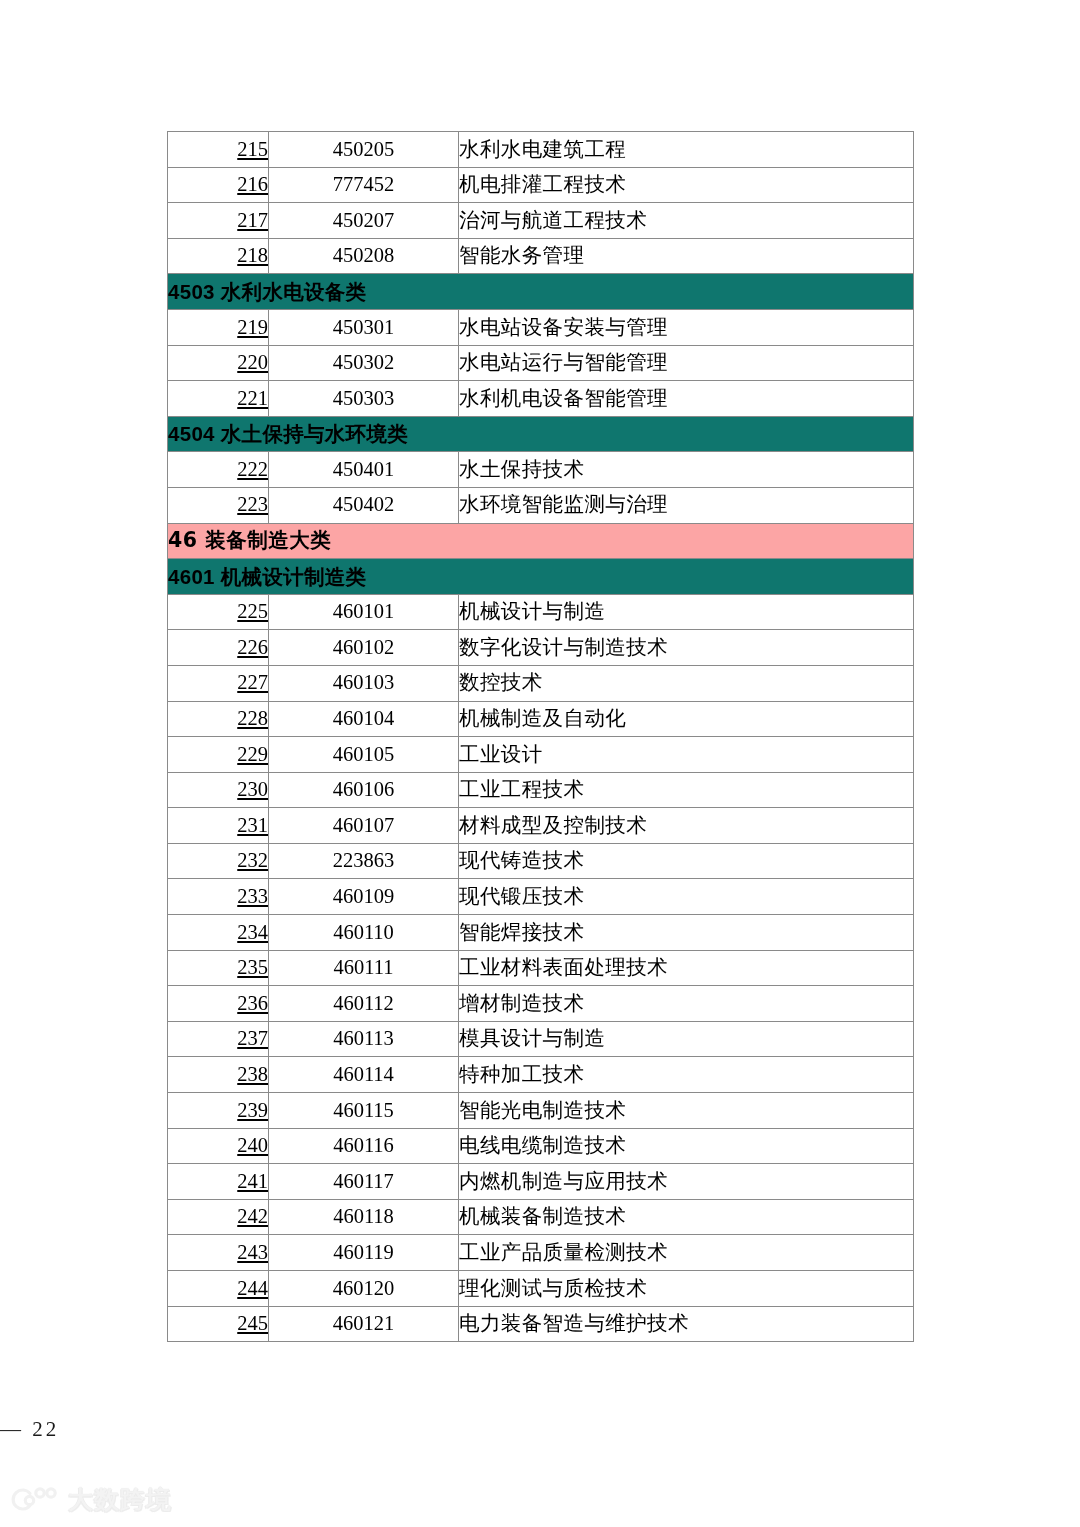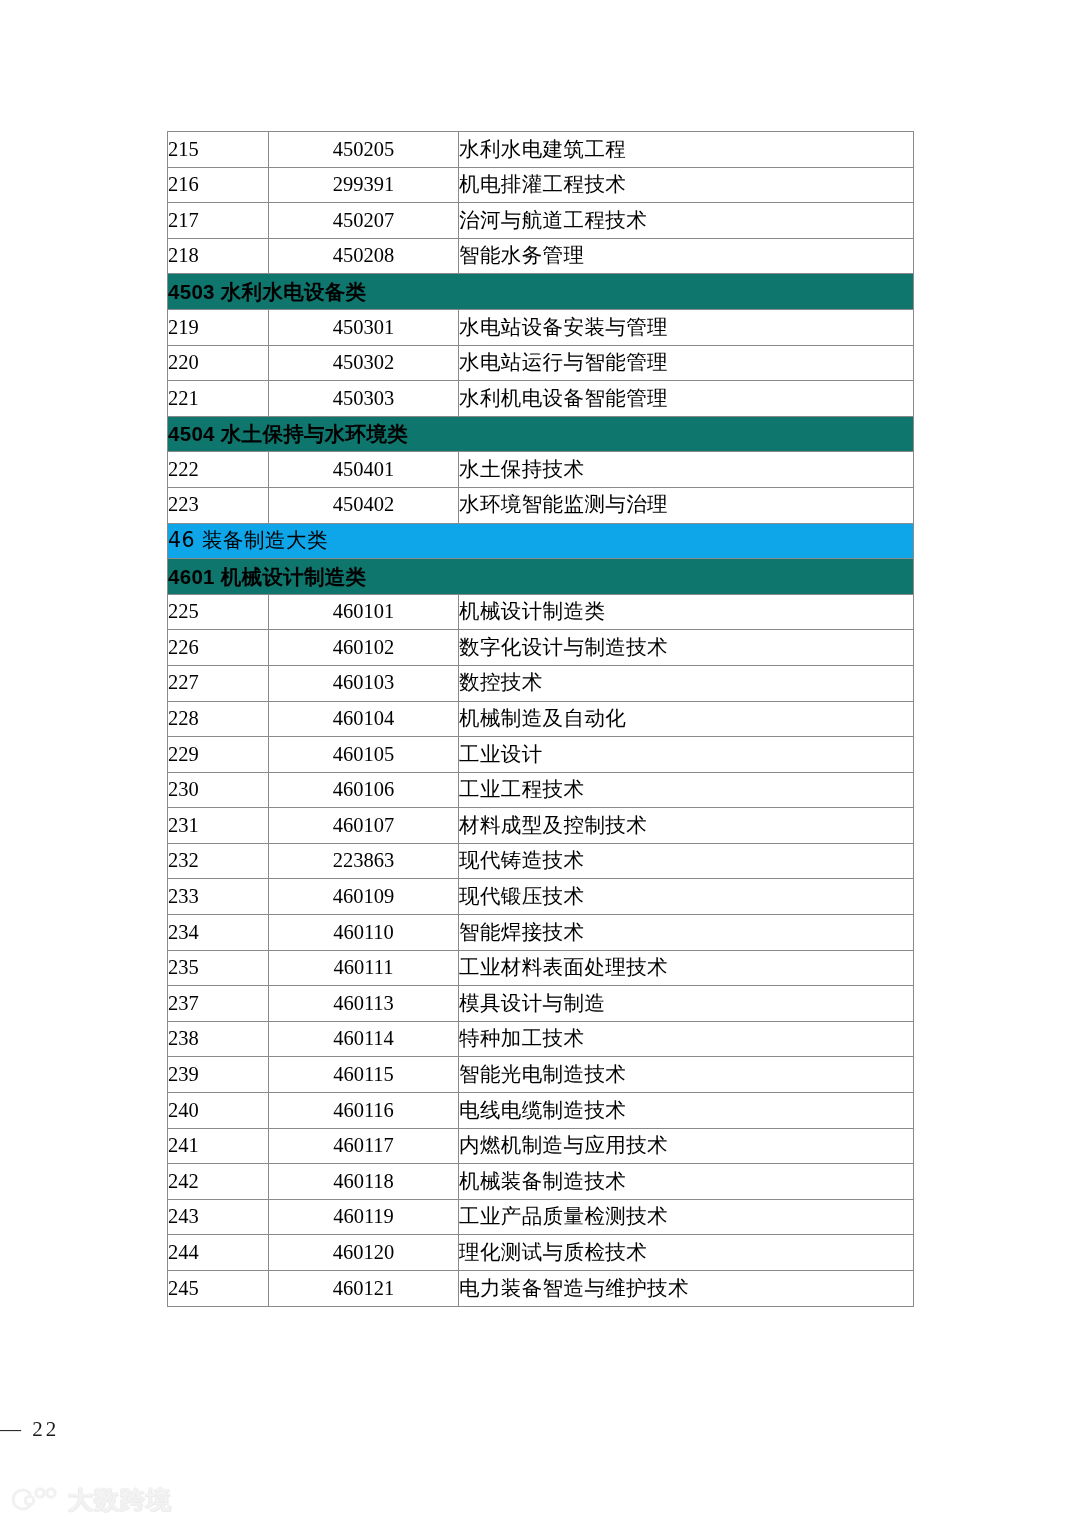--- a/index.html
+++ b/index.html
@@ -40,22 +40,23 @@
     color: #000000;
     line-height: 1.05;
     vertical-align: middle;
   }
 
   col.c-seq   { width: 101px; }
   col.c-code  { width: 190px; }
   col.c-name  { width: 455px; }
 
   td.seq {
-    text-align: left;
+    text-align: right;
     font-family: "Liberation Serif", "DejaVu Serif", serif;
+    text-decoration: underline;
   }
   td.code {
     text-align: center;
     font-family: "Liberation Serif", "DejaVu Serif", serif;
   }
   td.name {
     text-align: left;
     padding-left: 10px;
     font-family: "DejaVu Serif", "Liberation Serif", serif;
     font-size: 20px;
@@ -68,22 +69,22 @@
     font-weight: bold;
     font-size: 20.5px;
     padding-left: 9px;
     text-align: left;
     font-family: Liberation Sans, sans-serif;
     letter-spacing: 0.3px;
   }
 
   
   tr.majorcat td {
-    background: #0ea5e9;
-    font-weight: normal;
+    background: #fca5a5;
+    font-weight: bold;
     font-size: 23px;
     padding-left: 9px;
     text-align: left;
     height: 40px;
     font-family: "DejaVu Sans", "Liberation Sans", sans-serif;
     letter-spacing: 0.5px;
   }
 
   
   #page-footer {
@@ -138,21 +139,21 @@
       <col class="c-name">
     </colgroup>
     <tbody id="table-body">
         <tr class="item">
           <td class="seq">215</td>
           <td class="code">450205</td>
           <td class="name">水利水电建筑工程</td>
         </tr>
         <tr class="item">
           <td class="seq">216</td>
-          <td class="code">299391</td>
+          <td class="code">777452</td>
           <td class="name">机电排灌工程技术</td>
         </tr>
         <tr class="item">
           <td class="seq">217</td>
           <td class="code">450207</td>
           <td class="name">治河与航道工程技术</td>
         </tr>
         <tr class="item">
           <td class="seq">218</td>
           <td class="code">450208</td>
@@ -191,21 +192,21 @@
         </tr>
         <tr class="majorcat">
           <td colspan="3">46 装备制造大类</td>
         </tr>
         <tr class="subcat">
           <td colspan="3">4601 机械设计制造类</td>
         </tr>
         <tr class="item">
           <td class="seq">225</td>
           <td class="code">460101</td>
-          <td class="name">机械设计制造类</td>
+          <td class="name">机械设计与制造</td>
         </tr>
         <tr class="item">
           <td class="seq">226</td>
           <td class="code">460102</td>
           <td class="name">数字化设计与制造技术</td>
         </tr>
         <tr class="item">
           <td class="seq">227</td>
           <td class="code">460103</td>
           <td class="name">数控技术</td>
@@ -242,20 +243,25 @@
         </tr>
         <tr class="item">
           <td class="seq">234</td>
           <td class="code">460110</td>
           <td class="name">智能焊接技术</td>
         </tr>
         <tr class="item">
           <td class="seq">235</td>
           <td class="code">460111</td>
           <td class="name">工业材料表面处理技术</td>
+        </tr>
+        <tr class="item">
+          <td class="seq">236</td>
+          <td class="code">460112</td>
+          <td class="name">增材制造技术</td>
         </tr>
         <tr class="item">
           <td class="seq">237</td>
           <td class="code">460113</td>
           <td class="name">模具设计与制造</td>
         </tr>
         <tr class="item">
           <td class="seq">238</td>
           <td class="code">460114</td>
           <td class="name">特种加工技术</td>

